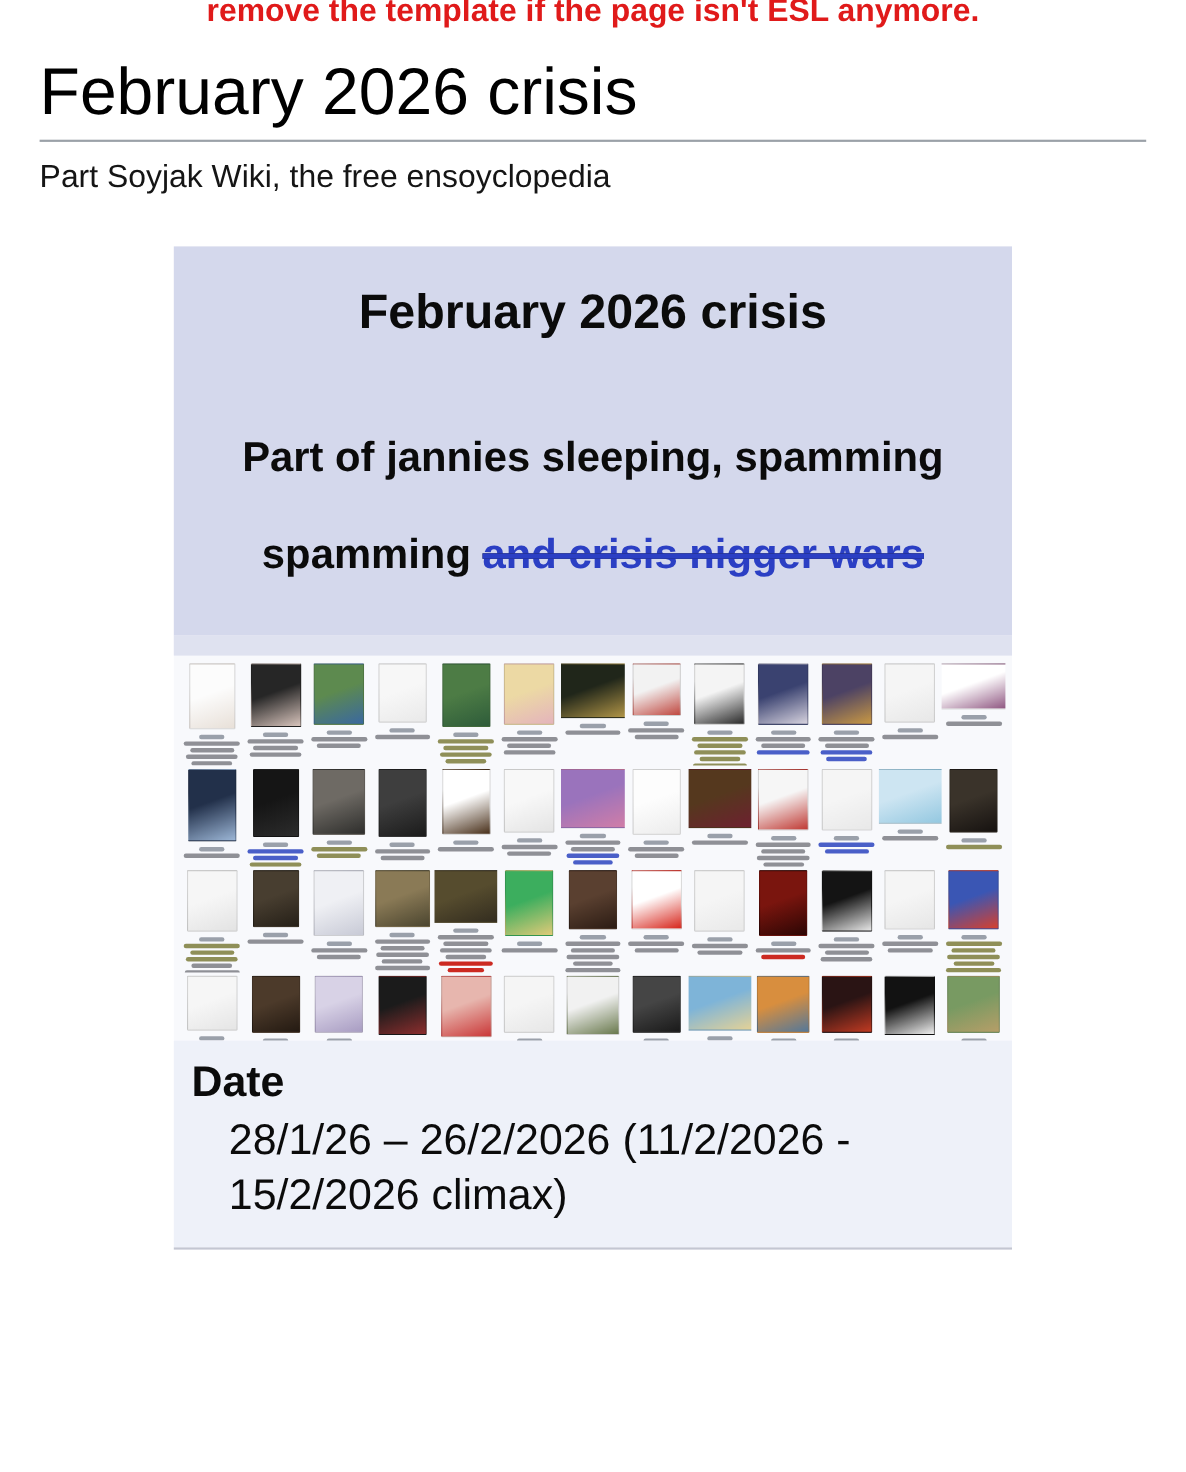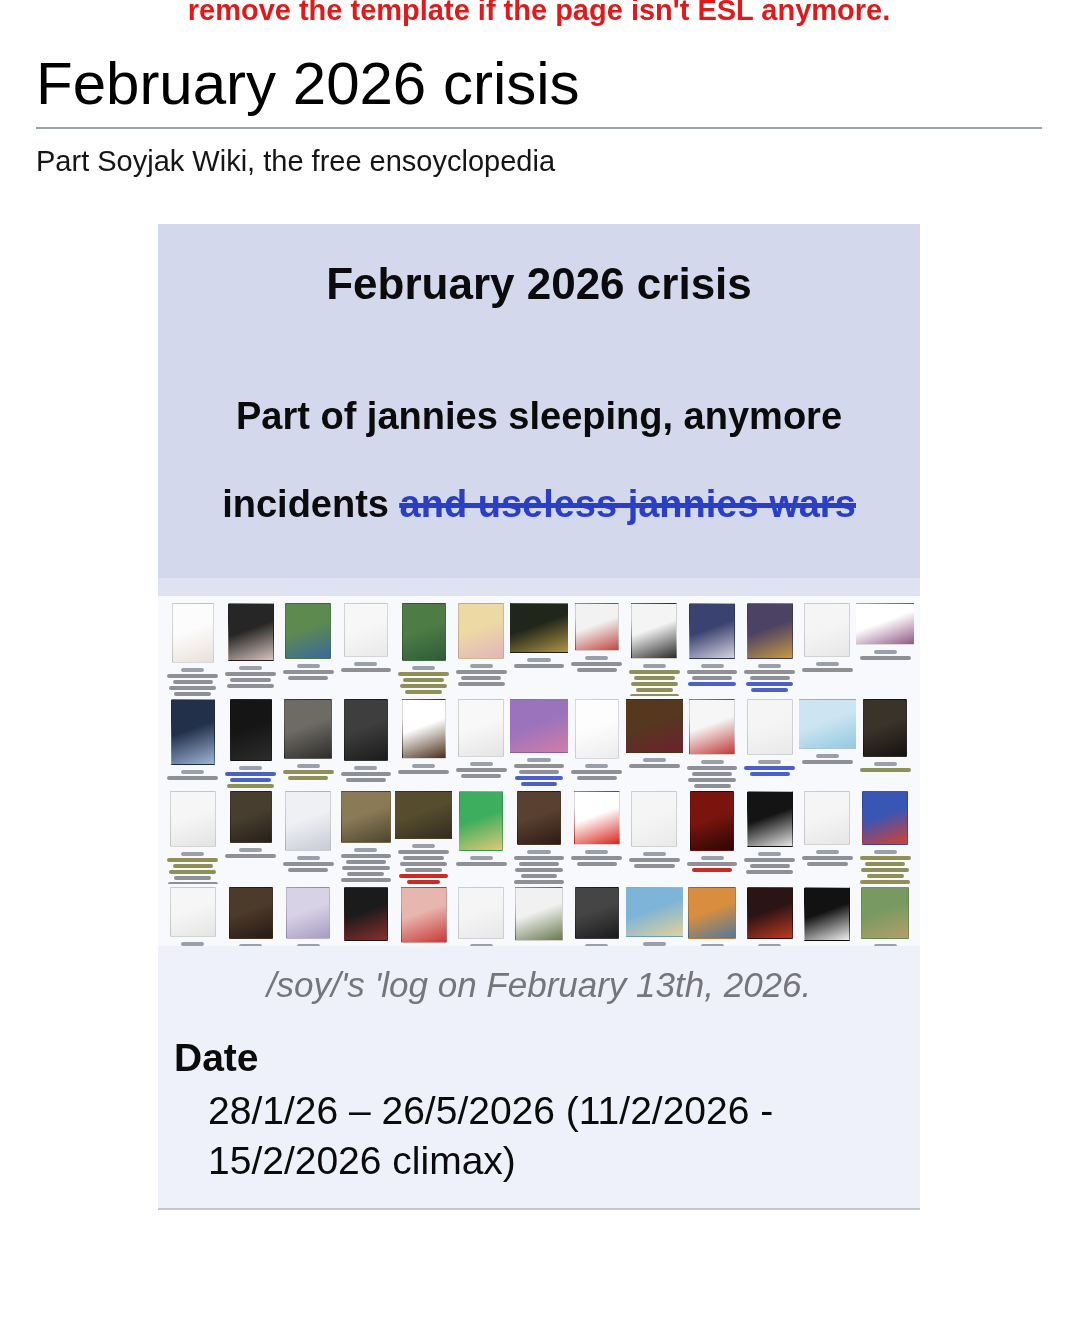--- a/index.html
+++ b/index.html
@@ -88,21 +88,21 @@
   <div class="esl-banner">remove the template if the page isn't ESL anymore.</div>
 
   <h1 class="page-title">February 2026 crisis</h1>
   <hr class="title-rule">
   <div class="site-subtitle">Part Soyjak Wiki, the free ensoyclopedia</div>
 
   <div class="infobox">
 
     <div class="ib-header">
       <div class="ib-title">February 2026 crisis</div>
-      <div class="ib-partof"><span>Part of jannies sleeping, anymore incidents </span><span class="struck"><a href="#">and useless jannies wars</a></span></div>
+      <div class="ib-partof"><span>Part of jannies sleeping, spamming spamming </span><span class="struck"><a href="#">and crisis nigger wars</a></span></div>
     </div>
 
     <div class="ib-collage" id="collage">
         <div class="cell">
           <div class="thumb" style="width: 42px; height: 60px; background: linear-gradient(160deg, rgb(252, 252, 252) 45%, rgb(232, 224, 216));"></div>
           <div class="bar" style="width: 40%; background: rgb(154, 160, 170);"></div>
           <div class="bar" style="width: 88%; background: rgb(143, 144, 150);"></div>
           <div class="bar" style="width: 70%; background: rgb(143, 144, 150);"></div>
           <div class="bar" style="width: 82%; background: rgb(143, 144, 150);"></div>
           <div class="bar" style="width: 64%; background: rgb(143, 144, 150);"></div>
@@ -399,24 +399,23 @@
         </div>
         <div class="cell">
           <div class="thumb" style="width: 46px; height: 54px; background: linear-gradient(160deg, rgb(18, 18, 18) 45%, rgb(239, 239, 239));"></div>
         </div>
         <div class="cell">
           <div class="thumb" style="width: 48px; height: 52px; background: linear-gradient(160deg, rgb(120, 154, 98) 45%, rgb(182, 158, 104));"></div>
           <div class="bar" style="width: 40%; background: rgb(154, 160, 170);"></div>
         </div>
       </div>
 
-    <div class="ib-caption">/soy/'s 'log on February 13th, 2026.</div>
 
     <div class="ib-row">
       <div class="ib-label">Date</div>
-      <div class="ib-value">28/1/26 – 26/5/2026 (11/2/2026 - 15/2/2026 climax)</div>
+      <div class="ib-value">28/1/26 – 26/2/2026 (11/2/2026 - 15/2/2026 climax)</div>
     </div>
 
     <div class="ib-divider"></div>
 
 
   </div>
 </div>
 
 </body></html>

